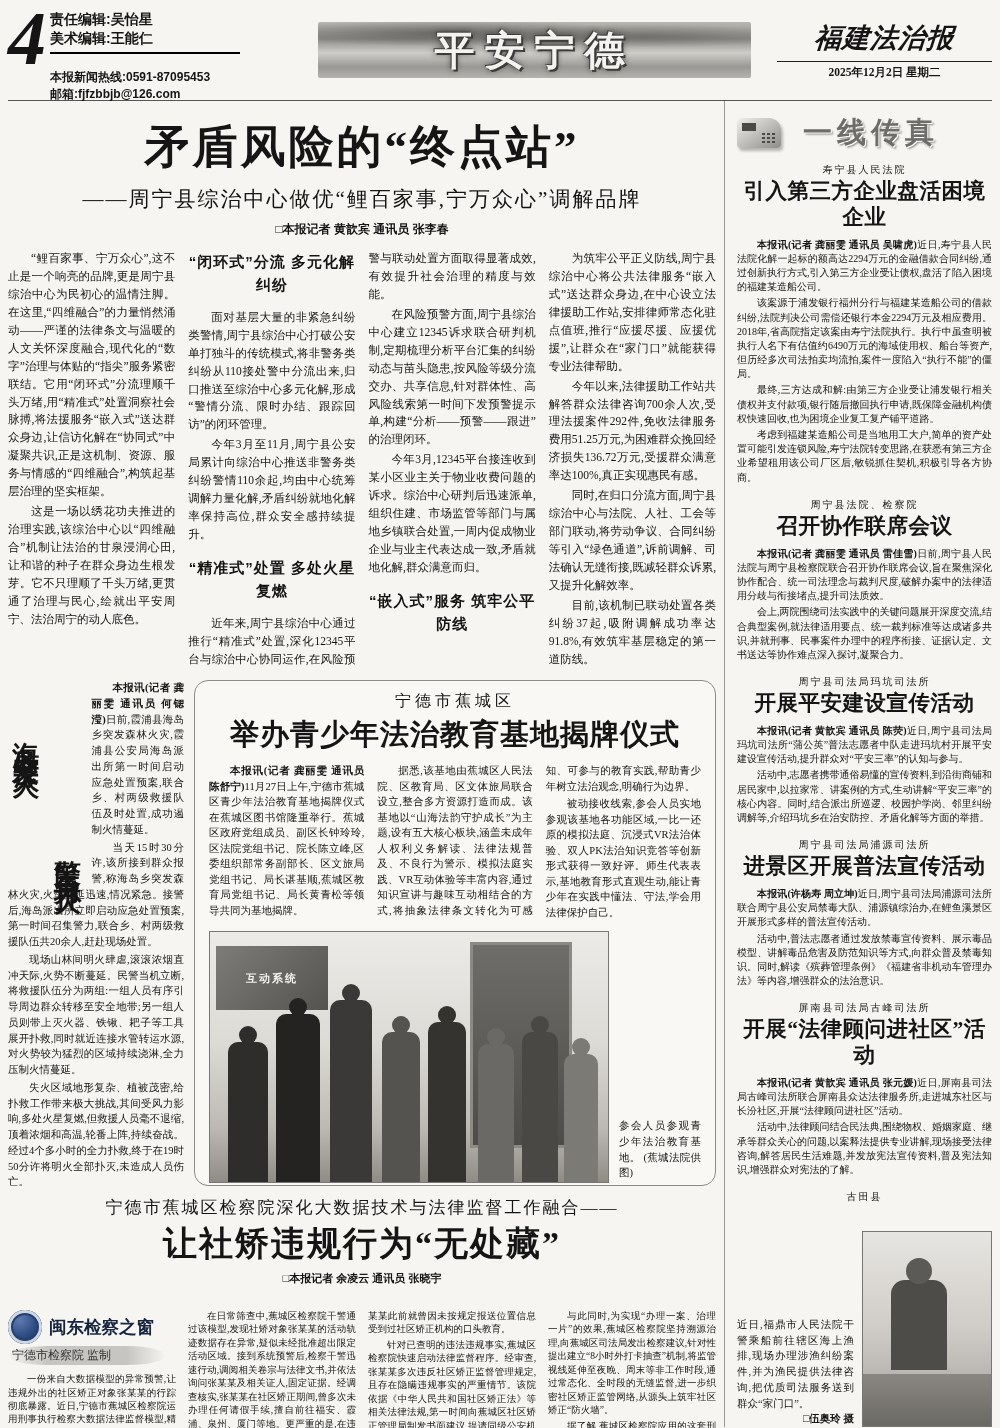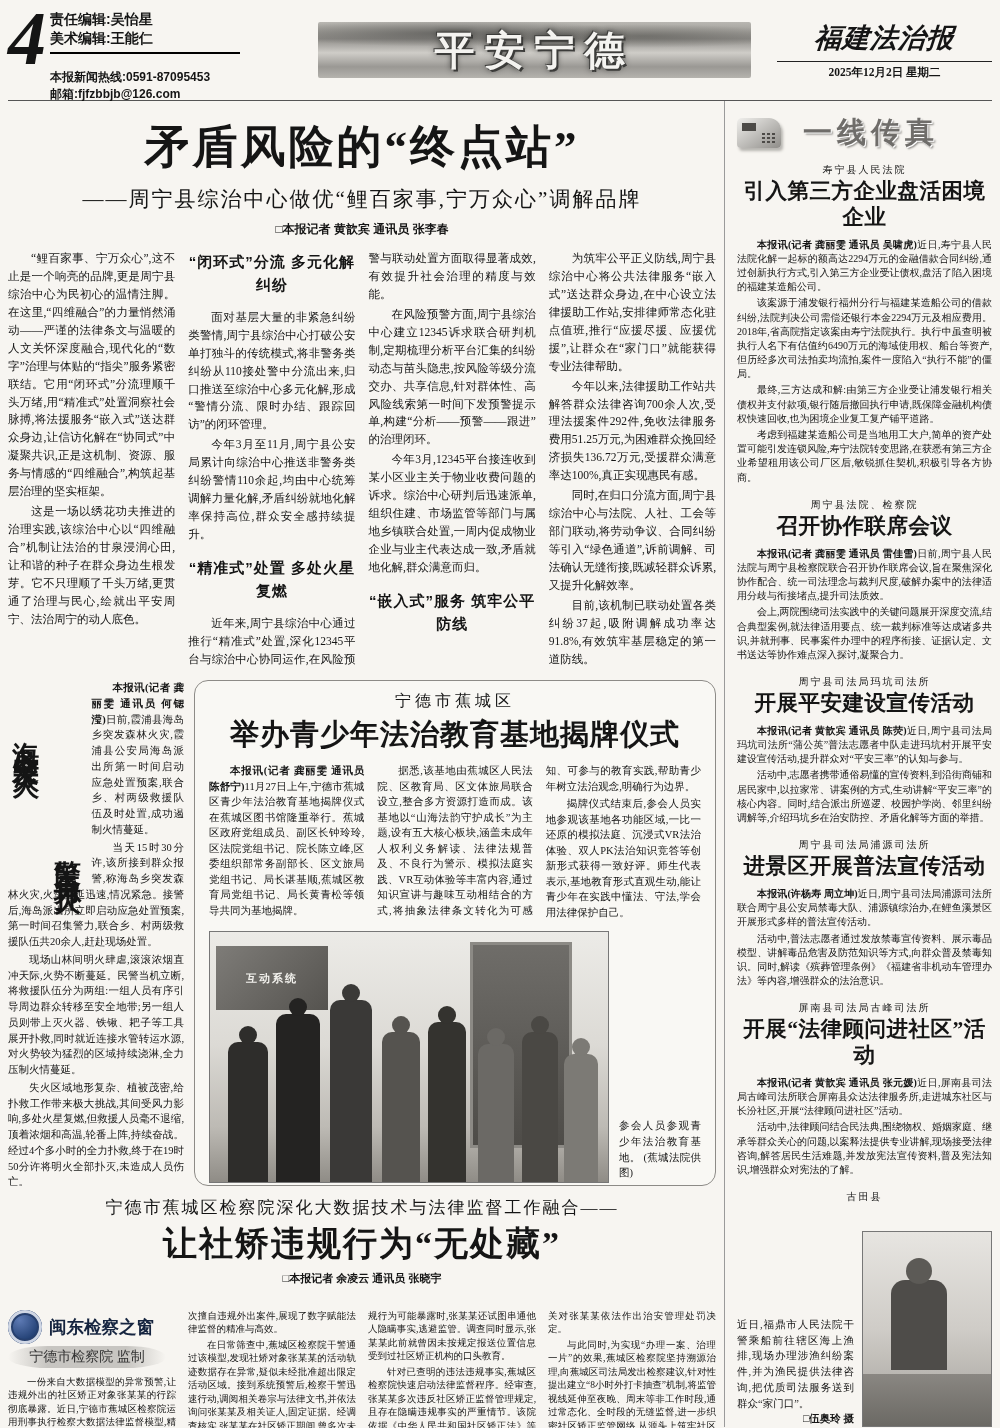--- a/index.html
+++ b/index.html
@@ -78,21 +78,21 @@
   .bot-kicker{text-align:center;font-size:17px;letter-spacing:2px;}
   .bot-title{text-align:center;font-size:34px;font-weight:900;margin:2px 0 4px;letter-spacing:2px;}
   .bot-by{text-align:center;font-size:11px;font-weight:bold;margin-bottom:24px;}
   .bot-cols{column-count:4;column-gap:12px;height:158px;overflow:hidden;font-size:9.5px;line-height:1.42;text-align:justify;}
   .jc-box{break-inside:avoid;margin:0 0 8px;}
   .jc-row{display:flex;align-items:center;gap:7px;}
   .jc-badge{width:34px;height:34px;border-radius:50%;flex:0 0 34px;
             background:radial-gradient(circle at 35% 30%,#5d7ab4,#1c3a6d 70%);
             box-shadow:inset 0 0 0 3px #cfd6e4, inset 0 0 0 5px #27406e;}
   .jc-title{font-size:17.5px;font-weight:900;color:#15243f;font-family:"Liberation Sans","DejaVu Sans",sans-serif;}
-  .jc-sub{margin-top:2px;text-align:center;font-size:14px;color:#333;
+  .jc-sub{margin-top:2px;text-align:left;font-size:12px;color:#333;
           background:linear-gradient(90deg,transparent,#c7c5c1 25%,#c7c5c1 75%,transparent);
           border-radius:50%/100% ;padding:1px 4px;width:150px;}
 
   
   .fax-banner{display:flex;align-items:center;gap:22px;margin:12px 0 10px;}
   .fax{width:44px;height:30px;border-radius:5px 12px 4px 4px;position:relative;
        background:linear-gradient(145deg,#f0efec,#8f8d89);box-shadow:2px 3px 3px #b7b5b1;}
   .fax:before{content:"";position:absolute;left:5px;top:5px;width:14px;height:8px;background:#4c4a47;}
   .fax:after{content:"";position:absolute;right:5px;bottom:5px;width:15px;height:11px;
        background:radial-gradient(circle,#4c4a47 1.2px,transparent 1.4px);background-size:5px 4px;}
@@ -183,21 +183,21 @@
             </div>
         </article>
 
         <article class="midbox">
           <div class="kicker">宁德市蕉城区</div>
           <h2 class="mid-title">举办青少年法治教育基地揭牌仪式</h2>
           <div class="mid-cols">
             <p class="sp"><b class="lede">本报讯(记者 龚丽雯 通讯员 陈舒宁)</b><span>11月27日上午,宁德市蕉城区青少年法治教育基地揭牌仪式在蕉城区图书馆隆重举行。蕉城区政府党组成员、副区长钟玲玲,区法院党组书记、院长陈立峰,区委组织部常务副部长、区文旅局党组书记、局长谌基顺,蕉城区教育局党组书记、局长黄青松等领导共同为基地揭牌。</span></p>
             <div>
                 <p class="sp">据悉,该基地由蕉城区人民法院、区教育局、区文体旅局联合设立,整合多方资源打造而成。该基地以“山海法韵守护成长”为主题,设有五大核心板块,涵盖未成年人权利义务解读、法律法规普及、不良行为警示、模拟法庭实践、VR互动体验等丰富内容,通过知识宣讲与趣味互动相结合的方式,将抽象法律条文转化为可感知、可参与的教育实践,帮助青少年树立法治观念,明确行为边界。</p>
-                <p class="sp">揭牌仪式结束后,参会人员实地参观该基地各功能区域,一比一还原的模拟法庭、沉浸式VR法治体验、双人PK法治知识竞答等创新形式获得一致好评。师生代表表示,基地教育形式直观生动,能让青少年在实践中懂法、守法,学会用法律保护自己。</p>
+                <p class="sp">被动接收线索,参会人员实地参观该基地各功能区域,一比一还原的模拟法庭、沉浸式VR法治体验、双人PK法治知识竞答等创新形式获得一致好评。师生代表表示,基地教育形式直观生动,能让青少年在实践中懂法、守法,学会用法律保护自己。</p>
               </div>
           </div>
           <div class="mid-photo-row">
             <div class="photo">
               <div class="screen">互动系统</div>
               <div class="door"></div>
               <div class="person" style="left:18px;width:40px;height:140px;background:#2e2d2b;"></div>
               <div class="person" style="left:66px;width:44px;height:168px;background:#242322;"></div>
               <div class="person" style="left:120px;width:42px;height:182px;background:#3a3937;"></div>
               <div class="person" style="left:172px;width:38px;height:150px;background:#55534f;"></div>

